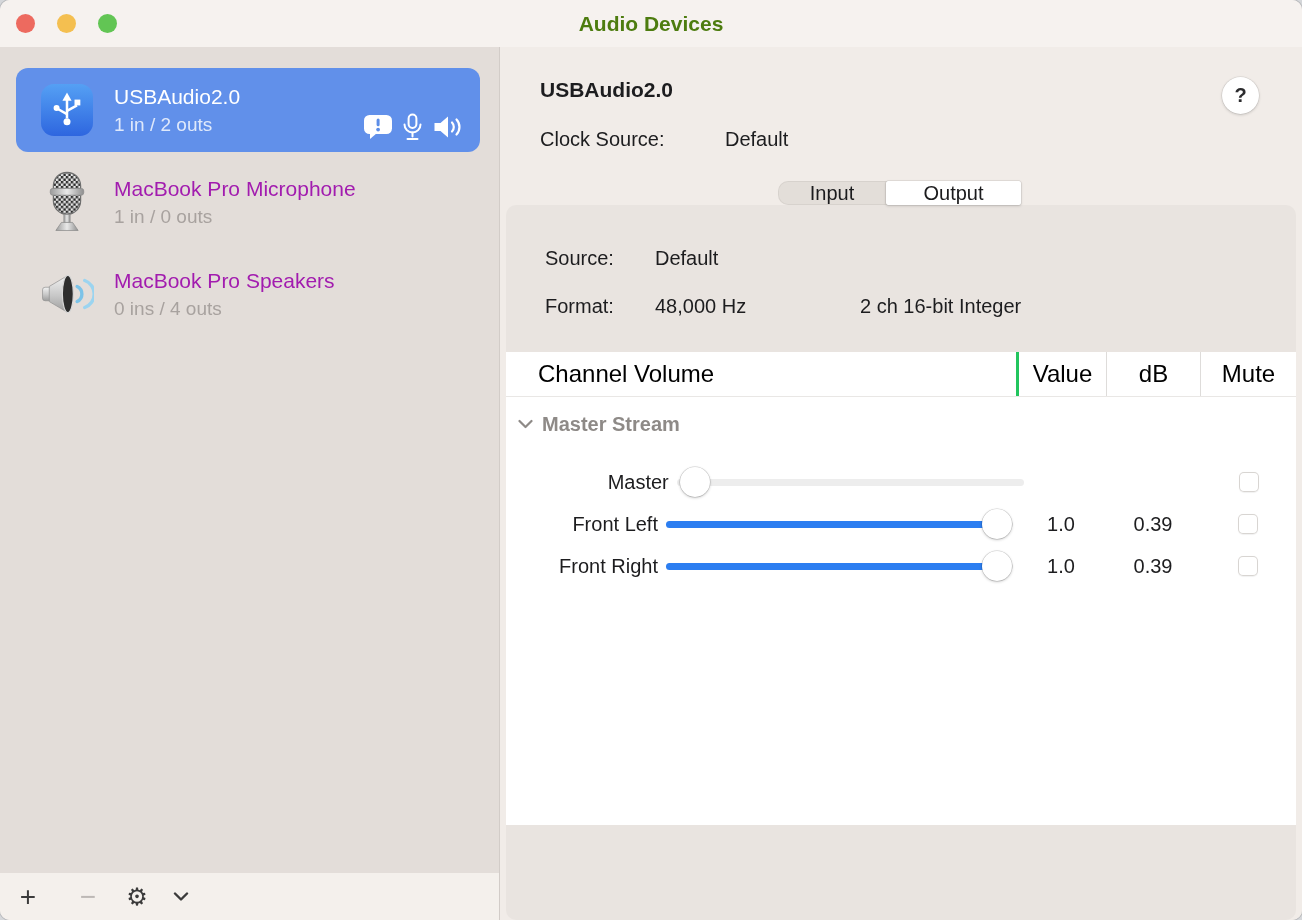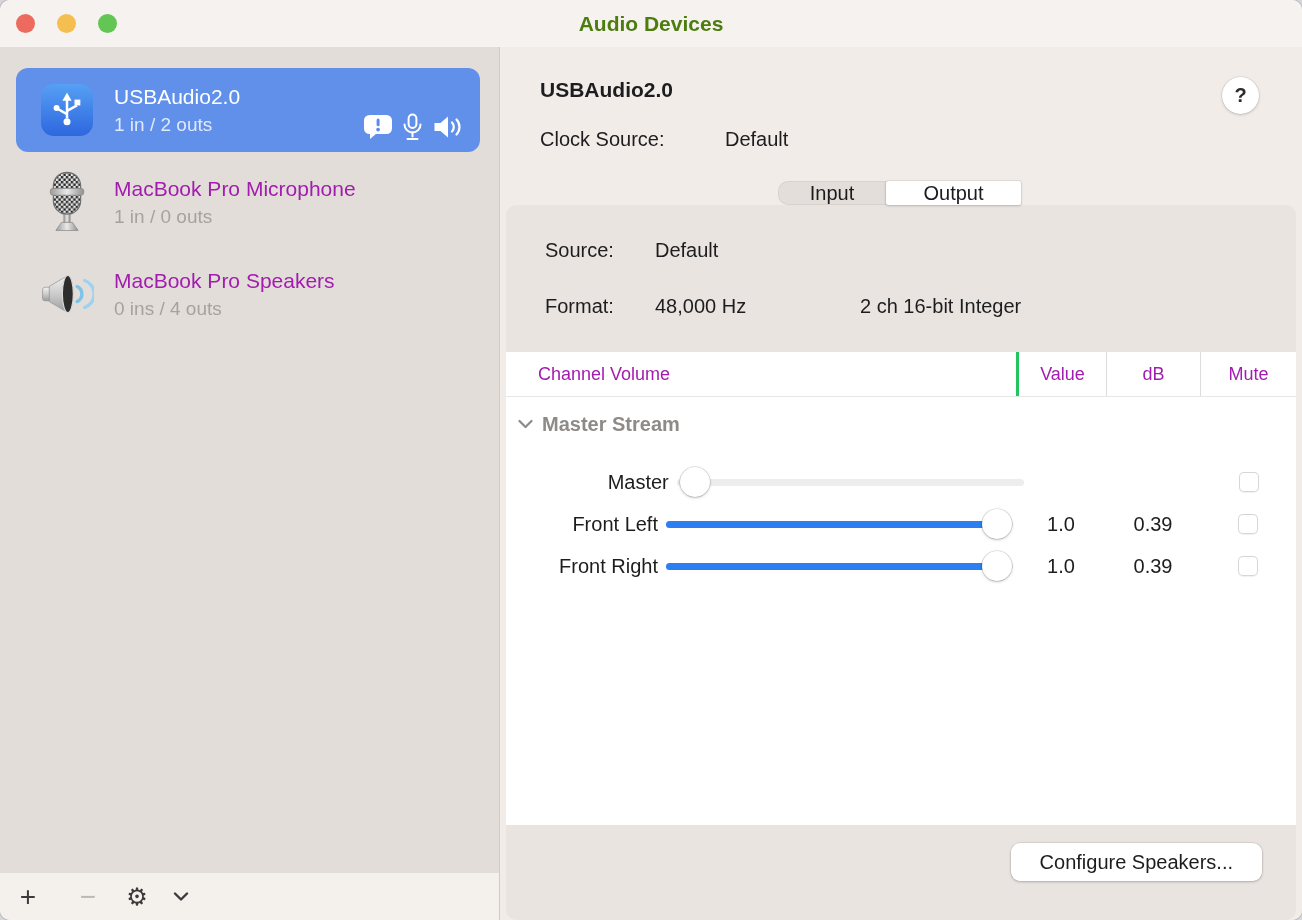--- a/index.html
+++ b/index.html
@@ -45,28 +45,28 @@
 
   .card { position:absolute; left:6px; right:6px; top:158px; bottom:0; background:#e9e4e0; border-radius:10px; }
 
   
   .tabs { position:absolute; left:278px; top:134px; width:243px; height:24px; border-radius:10px; background:#e3ded9; box-shadow:inset 0 0 0 1px rgba(0,0,0,.05); display:flex; z-index:3; }
   .tab { font-size:20px; color:#1b1b1d; display:flex; align-items:center; justify-content:center; }
   .tab.input { width:108px; }
   .tab.output { width:135px; background:#ffffff; border-radius:2px; box-shadow:0 0 0 0.5px rgba(0,0,0,.12), 0 1px 3px rgba(0,0,0,.16); font-weight:400; }
 
   
-  .source-line { position:absolute; left:39px; top:34px; font-size:20px; color:#1d1d1f; }
+  .source-line { position:absolute; left:39px; top:42px; font-size:20px; color:#1d1d1f; }
   .source-line .lbl, .format-line .lbl { display:inline-block; width:110px; }
   .format-line { position:absolute; left:39px; top:90px; font-size:20px; color:#1d1d1f; width:700px; }
   .format-channels { position:absolute; left:315px; top:0; }
 
   
   .vol-table { position:absolute; left:0; right:0; top:147px; height:473px; background:#ffffff; }
-  .thead { display:flex; align-items:stretch; height:45px; border-bottom:1px solid #e9e7e5; font-size:18px; color:#a21caf; }
+  .thead { display:flex; align-items:stretch; height:45px; border-bottom:1px solid #e9e7e5; font-size:24px; color:#000000; }
   .th { display:flex; align-items:center; justify-content:center; }
   .th.channel { flex:1; justify-content:flex-start; padding-left:32px; }
   .th.value { width:90px; border-left:3px solid #22c55e; }
   .th.db { width:94px; border-left:1px solid #dedcda; }
   .th.mute { width:96px; border-left:1px solid #dedcda; }
   .group-row { display:flex; align-items:center; gap:9px; margin-top:10px; height:34px; padding-left:12px; font-size:20px; font-weight:600; color:#8e8a87; }
   .slider-row { display:flex; align-items:center; height:42px; font-size:20px; color:#1d1d1f; }
   .slider-row.first { margin-top:20px;padding-left:15px; }
   .cell-label { width:152px; text-align:right; }
   .cell-slider { width:358px; padding-left:8px; }
@@ -269,21 +269,20 @@
             </div>
           </div>
           <div class="cell-value">1.0</div>
           <div class="cell-db">0.39</div>
           <div class="cell-mute">
               <div class="checkbox"></div>
             </div>
         </div>
       </div>
 
-      <button class="configure-btn">Configure Speakers...</button>
     </div>
 
     <div class="tabs">
       <div class="tab input">Input</div>
       <div class="tab output">Output</div>
     </div>
   </div>
 
 </div>
 

